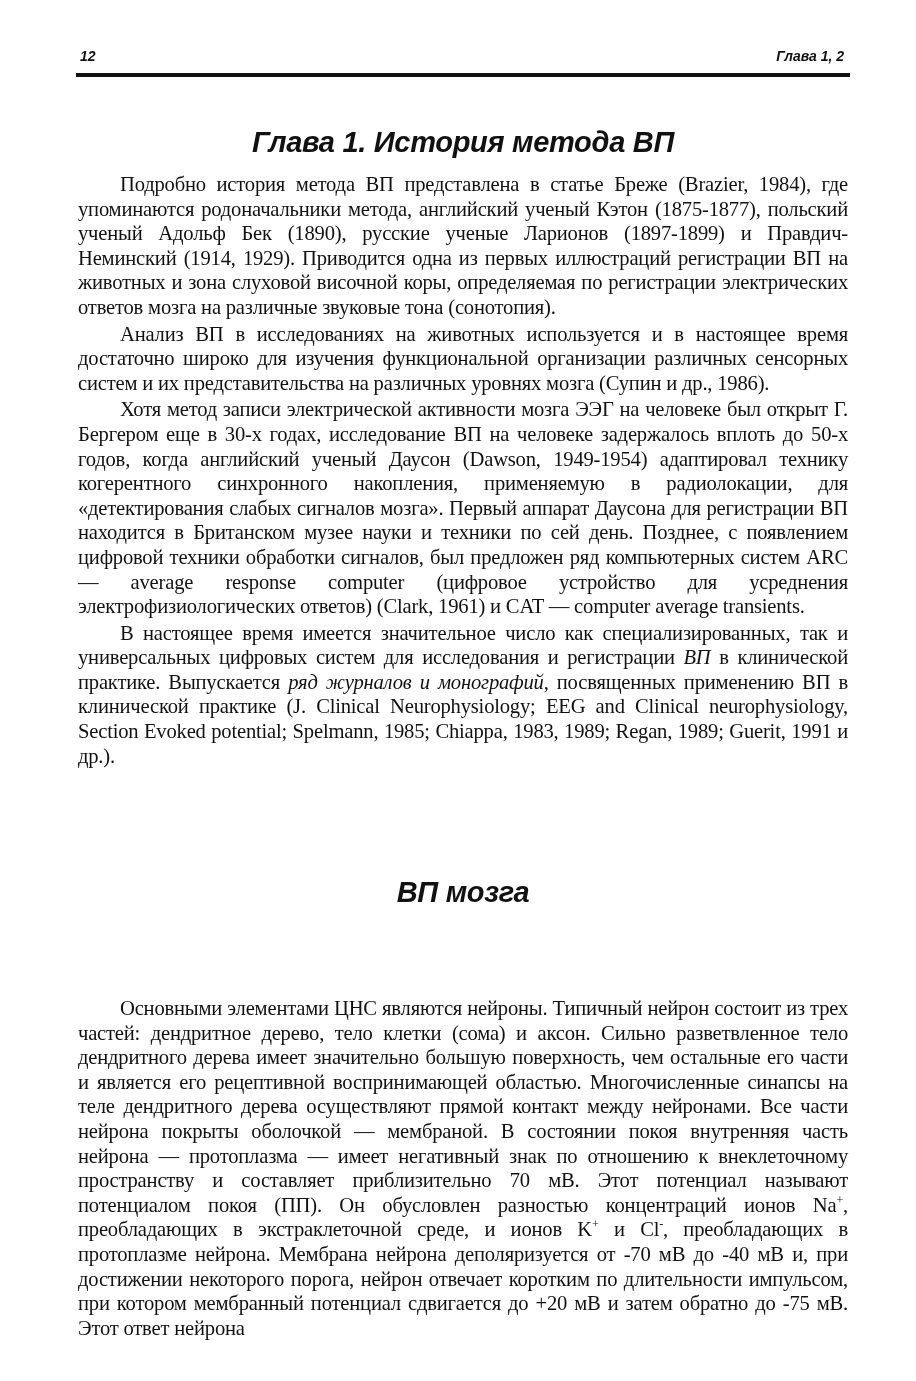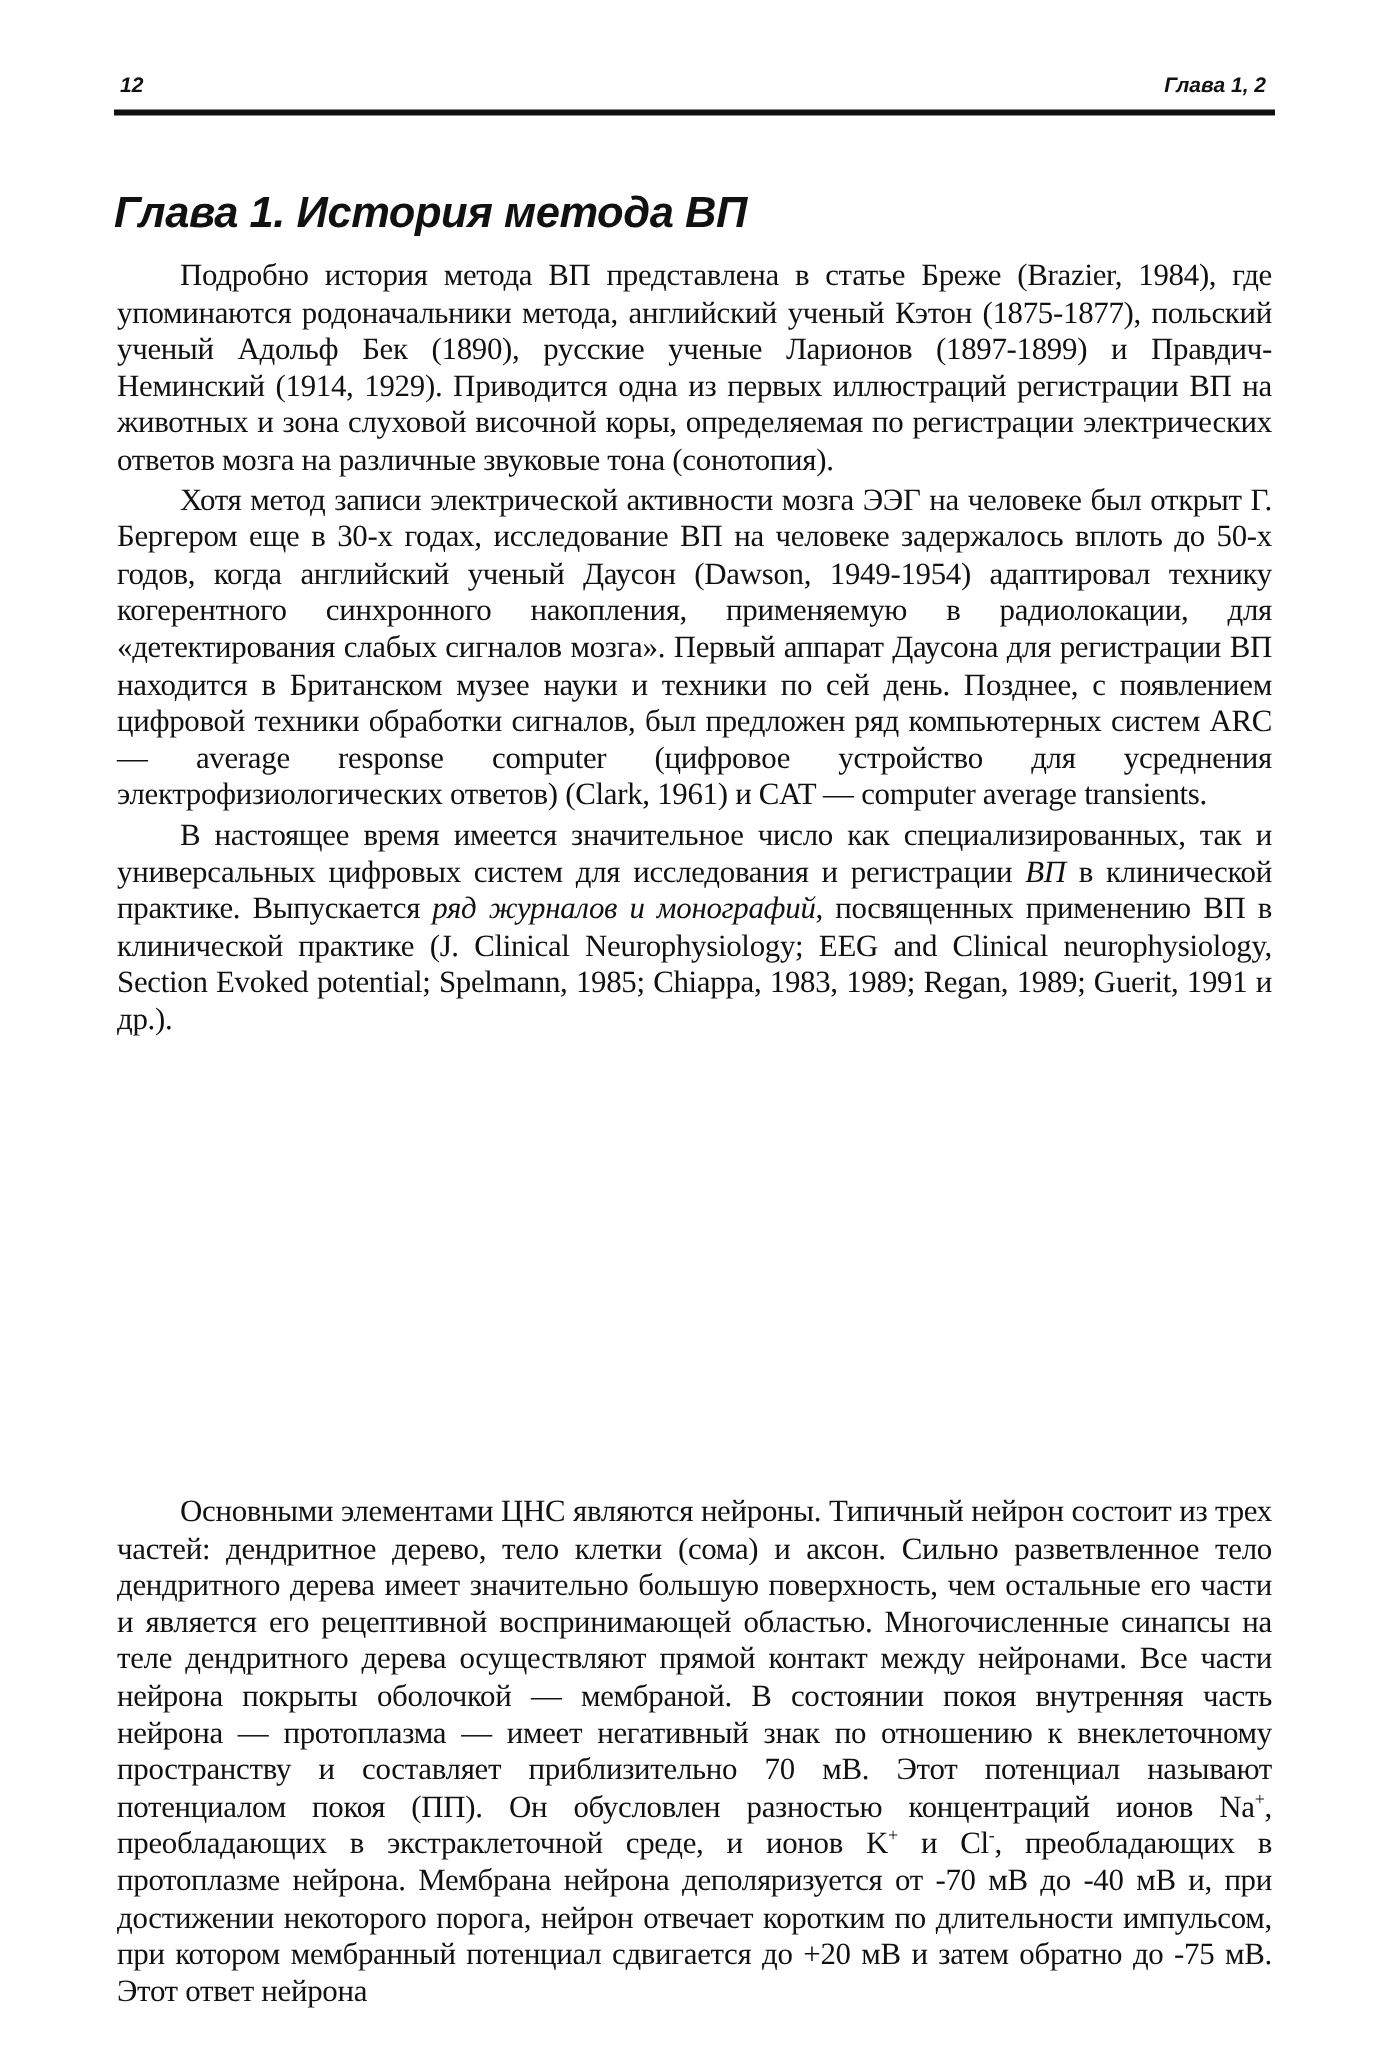--- a/index.html
+++ b/index.html
@@ -48,21 +48,21 @@
       top: 73px;
       left: 0;
       width: 774px;
       height: 4px;
       background: #111111;
     }
     .chapter-title {
       position: absolute;
       left: 0;
       width: 774px;
-      text-align: left;
+      text-align: center;
       font-family: "Liberation Sans", sans-serif;
       font-weight: bold;
       font-style: italic;
       font-size: 29px;
       line-height: 36px;
       letter-spacing: -0.3px;
     }
     #ch1-title { top: 124px; }
     #ch2-title { top: 874px; }
     .body-text {
@@ -93,24 +93,26 @@
   <div class="running-head">
     <span class="page-num">12</span>
     <span class="chapter-ref">Глава 1, 2</span>
   </div>
   <div class="head-rule"></div>
 
   <div id="ch1-title" class="chapter-title">Глава 1.  История метода ВП</div>
 
   <div id="ch1-body" class="body-text">
     <p>Подробно история метода ВП представлена в статье Бреже (Brazier, 1984), где упоминаются родоначальники метода, английский ученый Кэтон (1875-1877), польский ученый Адольф Бек (1890), русские ученые Ларионов (1897-1899) и Правдич-Неминский (1914, 1929). Приводится одна из первых иллюстраций регистрации ВП на животных и зона слуховой височной коры, определяемая по регистрации электрических ответов мозга на различные звуковые тона (сонотопия).</p>
+    <p>Анализ ВП в исследованиях на животных используется и в настоящее время достаточно широко для изучения функциональной организации различных сенсорных систем и их представительства на различных уровнях мозга (Супин и др., 1986).</p>
     <p>Хотя метод записи электрической активности мозга ЭЭГ на человеке был открыт Г. Бергером еще в 30-х годах, исследование ВП на человеке задержалось вплоть до 50-х годов, когда английский ученый Даусон (Dawson, 1949-1954) адаптировал технику когерентного синхронного накопления, применяемую в радиолокации, для «детектирования слабых сигналов мозга». Первый аппарат Даусона для регистрации ВП находится в Британском музее науки и техники по сей день. Позднее, с появлением цифровой техники обработки сигналов, был предложен ряд компьютерных систем ARC— average response computer (цифровое устройство для усреднения электрофизиологических ответов) (Clark, 1961) и CAT — computer average transients.</p>
     <p><span>В настоящее время имеется значительное число как специализированных, так и универсальных цифровых систем для исследования и регистрации </span><span class="it">ВП</span><span> в клинической практике. Выпускается </span><span class="it">ряд журналов и монографий</span><span>, посвященных применению ВП в клинической практике (J. Clinical Neurophysiology; EEG and Clinical neurophysiology, Section Evoked potential; Spelmann, 1985; Chiappa, 1983, 1989; Regan, 1989; Guerit, 1991 и др.).</span></p>
   </div>
 
   <div id="ch2-title" class="chapter-title">
+    <div>ВП мозга</div>
   </div>
 
   <div id="ch2-body" class="body-text">
     <p><span>Основными элементами ЦНС являются нейроны. Типичный нейрон состоит из трех частей: дендритное дерево, тело клетки (сома) и аксон. Сильно разветвленное тело дендритного дерева имеет значительно большую поверхность, чем остальные его части и является его рецептивной воспринимающей областью. Многочисленные синапсы на теле дендритного дерева осуществляют прямой контакт между нейронами. Все части нейрона покрыты оболочкой — мембраной. В состоянии покоя внутренняя часть нейрона — протоплазма — имеет негативный знак по отношению к внеклеточному пространству и составляет приблизительно 70 мВ. Этот потенциал называют потенциалом покоя (ПП). Он обусловлен разностью концентраций ионов Na</span><sup>+</sup><span>, преобладающих в экстраклеточной среде, и ионов K</span><sup>+</sup><span> и Cl</span><sup>-</sup><span>, преобладающих в протоплазме нейрона. Мембрана нейрона деполяризуется от -70 мВ до -40 мВ и, при достижении некоторого порога, нейрон отвечает коротким по длительности импульсом, при котором мембранный потенциал сдвигается до +20 мВ и затем обратно до -75 мВ. Этот ответ нейрона</span></p>
   </div>
 
 </div>
 
 </body></html>

